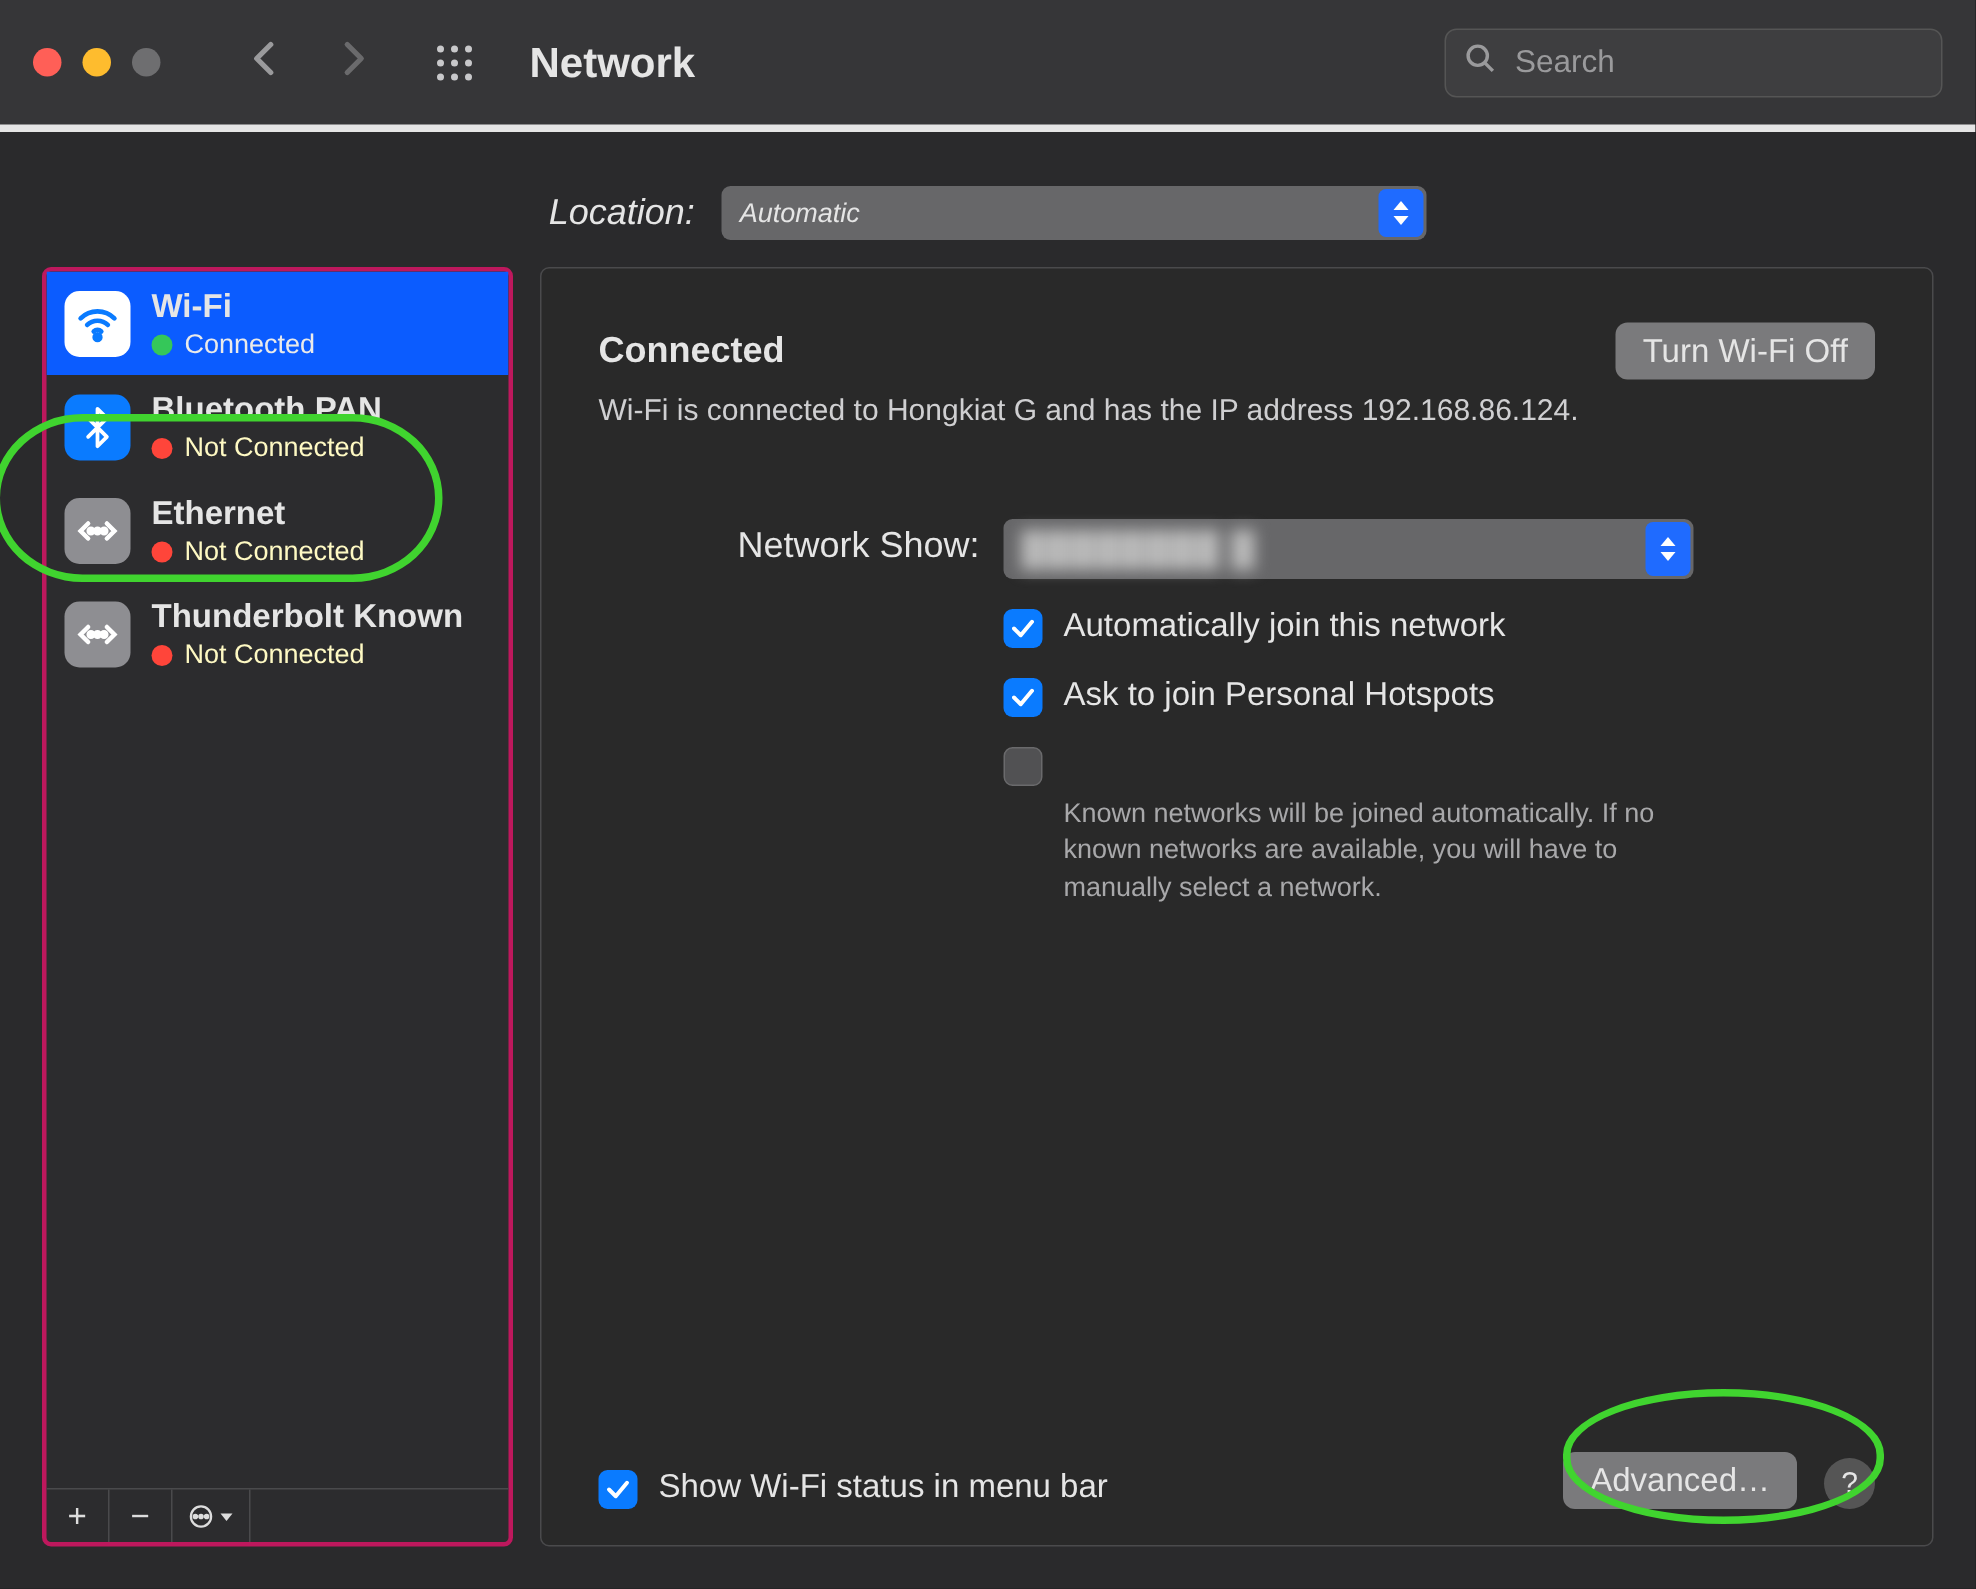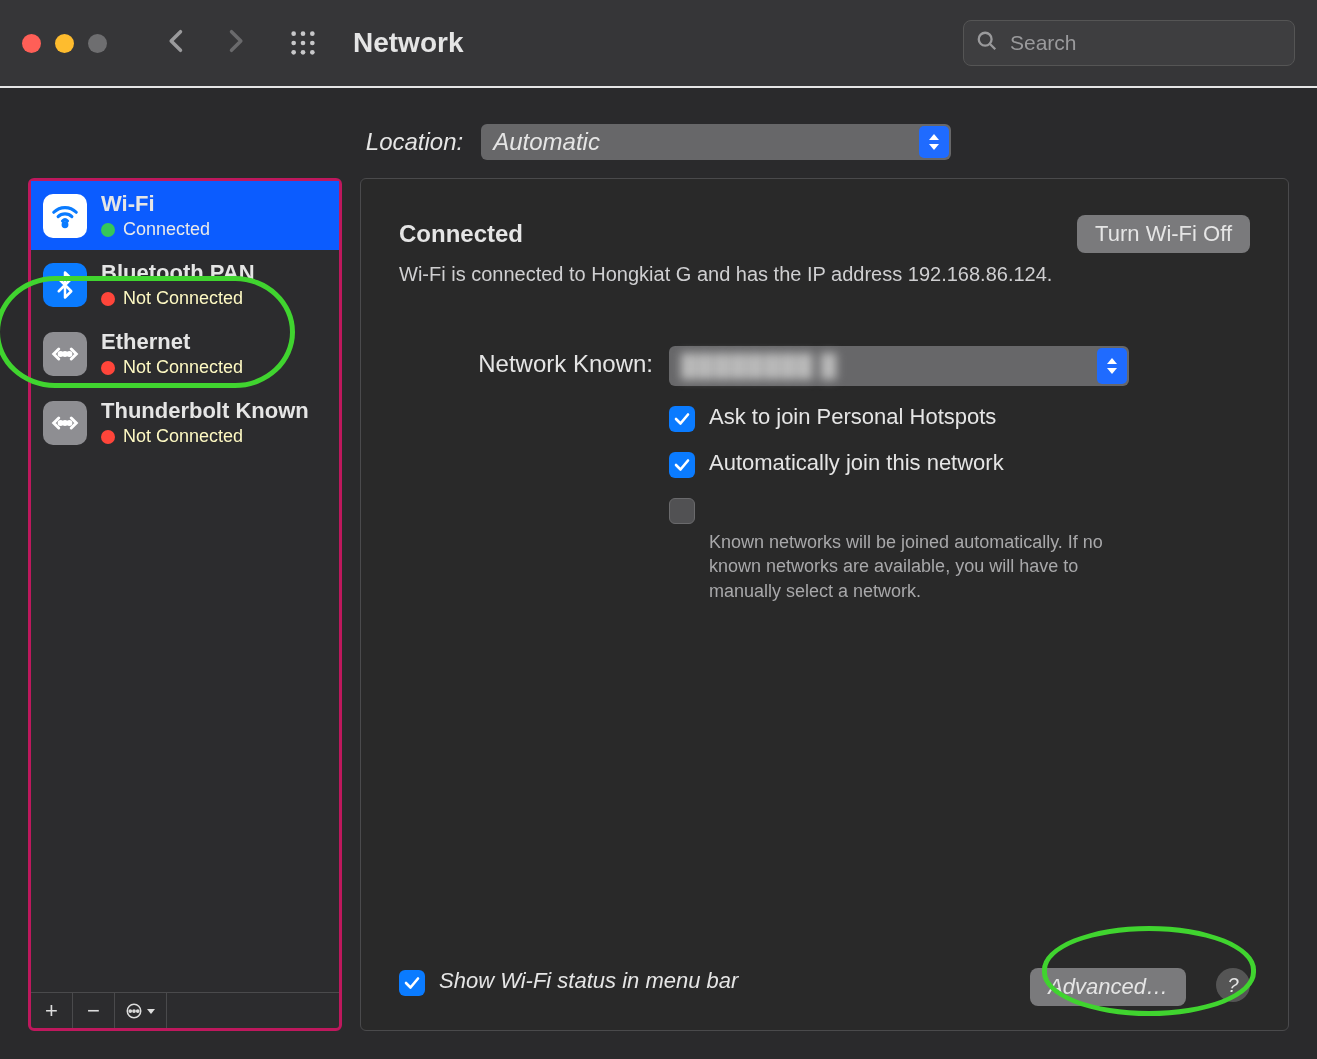--- a/index.html
+++ b/index.html
@@ -33,21 +33,21 @@
     overflow: hidden;
   }
 
   
   .toolbar {
     height: 88px;
     background: var(--toolbar);
     display: flex;
     align-items: center;
     padding: 0 22px;
-    border-bottom: 2px solid #e5e5e5;
+    border-bottom: 5px solid #e5e5e5;
     gap: 16px;
   }
   .traffic { display: flex; gap: 14px; margin-right: 30px; }
   .traffic span {
     width: 19px; height: 19px; border-radius: 50%; display:inline-block;
   }
   .t-close { background: var(--red-dot); }
   .t-min   { background: var(--yellow-dot); }
   .t-max   { background: var(--grey-dot); }
 
@@ -106,21 +106,21 @@
     font-style: italic;
   }
   .location-label { font-size:24px; }
   .select {
     position: relative;
     background: var(--field);
     border-radius: 6px;
     height: 36px;
     display:flex; align-items:center;
     padding: 0 44px 0 12px;
-    font-size: 24px;
+    font-size: 18px;
     min-width: 470px;
   }
   .stepper {
     position:absolute; right:2px; top:2px; bottom:2px; width:30px;
     background: var(--blue-stepper);
     border-radius: 5px;
     display:flex; flex-direction:column; align-items:center; justify-content:center;
   }
   .stepper::before, .stepper::after {
     content:""; width:0; height:0;
@@ -292,23 +292,22 @@
     color:#a8a8aa;
     line-height:1.35;
     margin-top:6px;
     margin-left:40px;
     width: 440px;
   }
 
   .detail-footer {
     margin-top:auto;
     display:flex;
-    align-items:flex-start;
-    gap:22px;
-    font-style:italic;
+    align-items:flex-end;
+    gap:10px;
   }
   .help-btn {
     width:34px; height:34px; border-radius:50%;
     background:#555; display:flex; align-items:center; justify-content:center;
     font-size:20px; margin-left:8px;
     cursor:pointer;
   }
 
   
   .svc-icon svg { width:30px; height:30px; }
@@ -471,43 +470,43 @@
             <span class="status-value">Connected</span>
             <span class="grey-btn">Turn Wi-Fi Off</span>
           </div>
           <div class="status-sub">Wi-Fi is connected to Hongkiat G and has the IP address 192.168.86.124.</div>
         </div>
       </div>
 
       <div style="height:50px"></div>
 
       <div class="form-row">
-        <div class="form-label">Network Known:</div>
+        <div class="form-label">Network Show:</div>
         <div class="form-value">
           <div class="net-select">
             <span class="blur">████████ █</span>
             <span class="stepper"></span>
+          </div>
+
+          <div class="checkbox-row">
+            <span class="chk on">
+              <svg viewBox="0 0 24 24" fill="none" stroke="#fff" stroke-width="3.5" stroke-linecap="round" stroke-linejoin="round">
+                  <polyline points="4 12 10 18 20 6"></polyline>
+                </svg>
+            </span>
+            <span>Automatically join this network</span>
           </div>
 
           <div class="checkbox-row">
             <span class="chk on">
               <svg viewBox="0 0 24 24" fill="none" stroke="#fff" stroke-width="3.5" stroke-linecap="round" stroke-linejoin="round">
                   <polyline points="4 12 10 18 20 6"></polyline>
                 </svg>
             </span>
             <span>Ask to join Personal Hotspots</span>
-          </div>
-
-          <div class="checkbox-row">
-            <span class="chk on">
-              <svg viewBox="0 0 24 24" fill="none" stroke="#fff" stroke-width="3.5" stroke-linecap="round" stroke-linejoin="round">
-                  <polyline points="4 12 10 18 20 6"></polyline>
-                </svg>
-            </span>
-            <span>Automatically join this network</span>
           </div>
 
           <div class="checkbox-row">
             <span class="chk off"></span>
           </div>
           <div class="chk-hint">Known networks will be joined automatically. If no known networks are available, you will have to manually select a network.</div>
         </div>
       </div>
 
       <div class="detail-footer">

